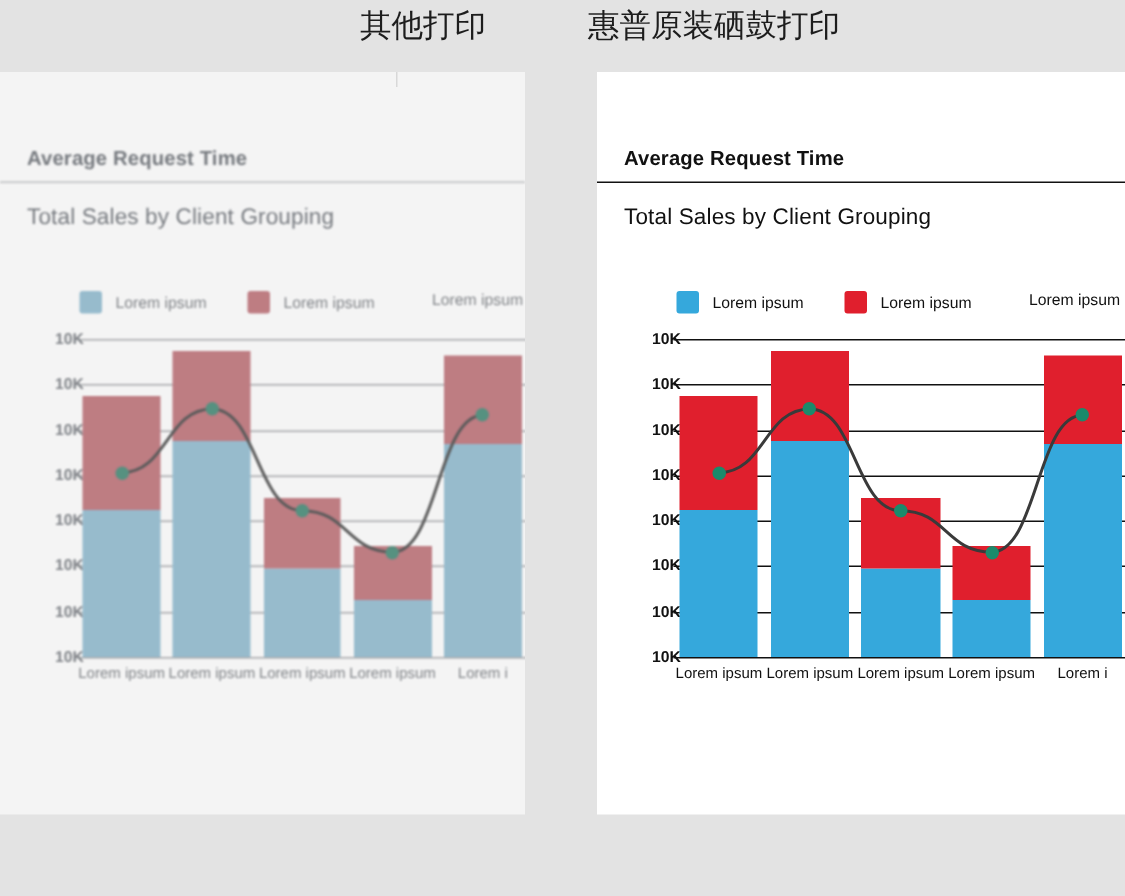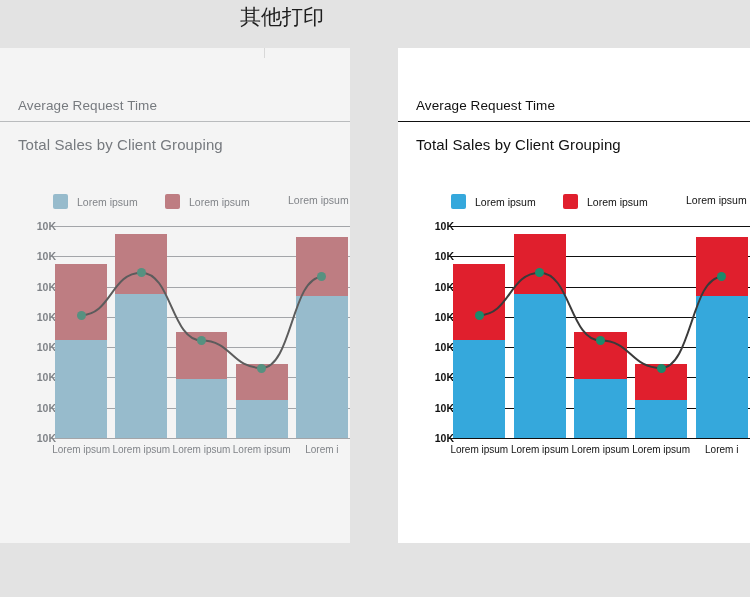--- a/index.html
+++ b/index.html
@@ -32,21 +32,21 @@
   }
 
   .sheet{position:absolute;left:0;top:0;right:0;bottom:0;}
 
   
   .card-head{
     position:absolute;left:0;right:0;top:40px;height:48px;
   }
   .card-head .title{
     position:absolute;left:18px;top:10px;
-    font-size:13.5px;font-weight:normal;letter-spacing:.1px;
+    font-size:13.5px;font-weight:bold;letter-spacing:.1px;
   }
   .rule{
     position:absolute;left:0;right:0;top:73px;height:1px;
   }
 
   .chart-title{
     position:absolute;left:18px;top:88px;
     font-size:15px;letter-spacing:.1px;
   }
 
@@ -94,20 +94,21 @@
   .faded .lg .tx{color:#6a7079;}
   .faded .ylab{color:#6a7079;}
   .faded .xlab{color:#6a7079;}
   .faded .gline{background:#9aa0a6;}
 </style>
 </head>
 <body>
 
 <div class="headings">
   <div class="heading left">其他打印</div>
+  <div class="heading right">惠普原装硒鼓打印</div>
 </div>
 
 <div class="panel left">
   <div class="tab-divider"></div>
   <div class="sheet faded" id="sheet-left">
       <div class="card-head">
         <div class="title">Average Request Time</div>
       </div>
       <div class="rule"></div>
       <div class="chart-title">Total Sales by Client Grouping</div>

